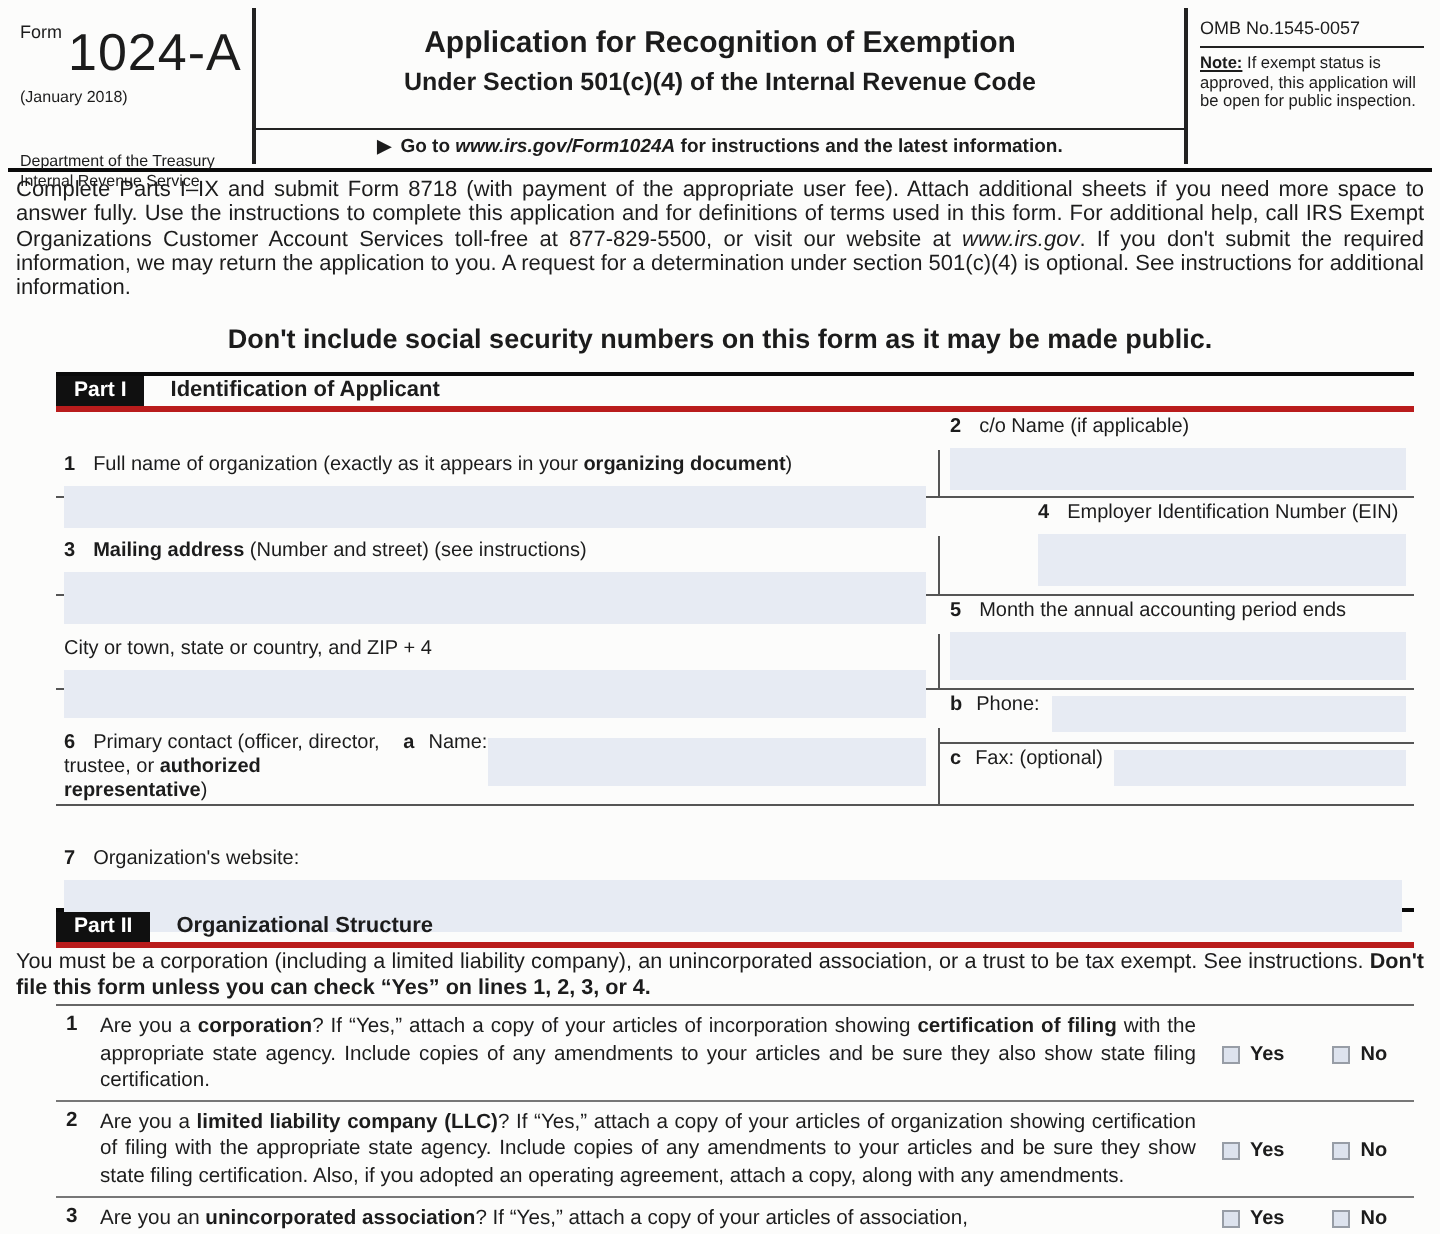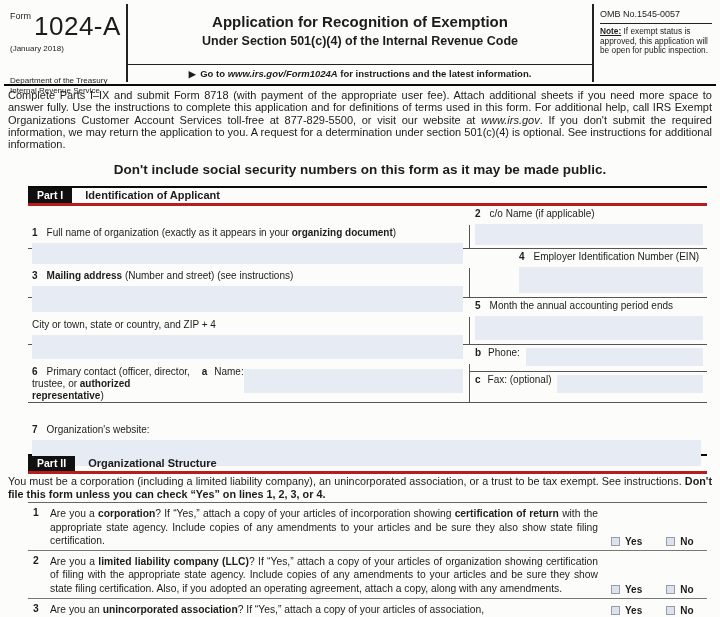--- a/index.html
+++ b/index.html
@@ -59,21 +59,21 @@
   .sub-c { flex:1; }
   .r5 { height:49px; border-bottom:none; } .r5 .lcol { width:100%; border-right:none; }
   .r5 .fill { height:26px; margin-top:4px; }
   .indent-a { padding-left:0; }
   
   .p2-intro { margin:1px 8px 0 8px; font-size:10.8px; line-height:12.5px; text-align:justify; }
   .sep { border-top:1px solid #666; margin:2px 13px 0 28px; }
   .q-row { display:flex; margin:0 13px 0 28px; border-bottom:1px solid #777; padding:4px 0 3px; }
   .q-num { width:22px; font-weight:bold; font-size:10.3px; padding-left:5px; }
   .q-text { width:548px; font-size:10.3px; line-height:13.2px; text-align:justify; }
-  .q-yesno { flex:1; display:flex; gap:24px; padding-left:13px; padding-top:1px; align-items:flex-end; }
+  .q-yesno { flex:1; display:flex; gap:24px; padding-left:13px; padding-top:1px; align-items:center; }
   .cb-item { display:flex; align-items:center; }
   .cb { width:9px; height:9px; background:#dde3ee; border:1px solid #979da6; margin-right:5px; }
   .cb-lab { font-weight:bold; font-size:10px; }
   .q3 { border-bottom:none; }
   b { font-weight:bold; }
 </style>
 </head>
 <body>
 
 <div class="page">
@@ -187,21 +187,21 @@
   </div>
 
   <div class="p2-intro">
     <span>You must be a corporation (including a limited liability company), an unincorporated association, or a trust to be tax exempt. See instructions. </span><b>Don't file this form unless you can check “Yes” on lines 1, 2, 3, or 4.</b>
   </div>
   <div class="sep"></div>
 
   <div class="q-row">
     <div class="q-num">1</div>
     <div class="q-text">
-      <span>Are you a </span><b>corporation</b><span>? If “Yes,” attach a copy of your articles of incorporation showing </span><b>certification of return</b><span> with the appropriate state agency. Include copies of any amendments to your articles and be sure they also show state filing certification.</span>
+      <span>Are you a </span><b>corporation</b><span>? If “Yes,” attach a copy of your articles of incorporation showing </span><b>certification of filing</b><span> with the appropriate state agency. Include copies of any amendments to your articles and be sure they also show state filing certification.</span>
     </div>
     <div class="q-yesno">
       <span class="cb-item">
           <span class="cb"></span>
           <span class="cb-lab">Yes</span>
         </span>
       <span class="cb-item">
           <span class="cb"></span>
           <span class="cb-lab">No</span>
         </span>

